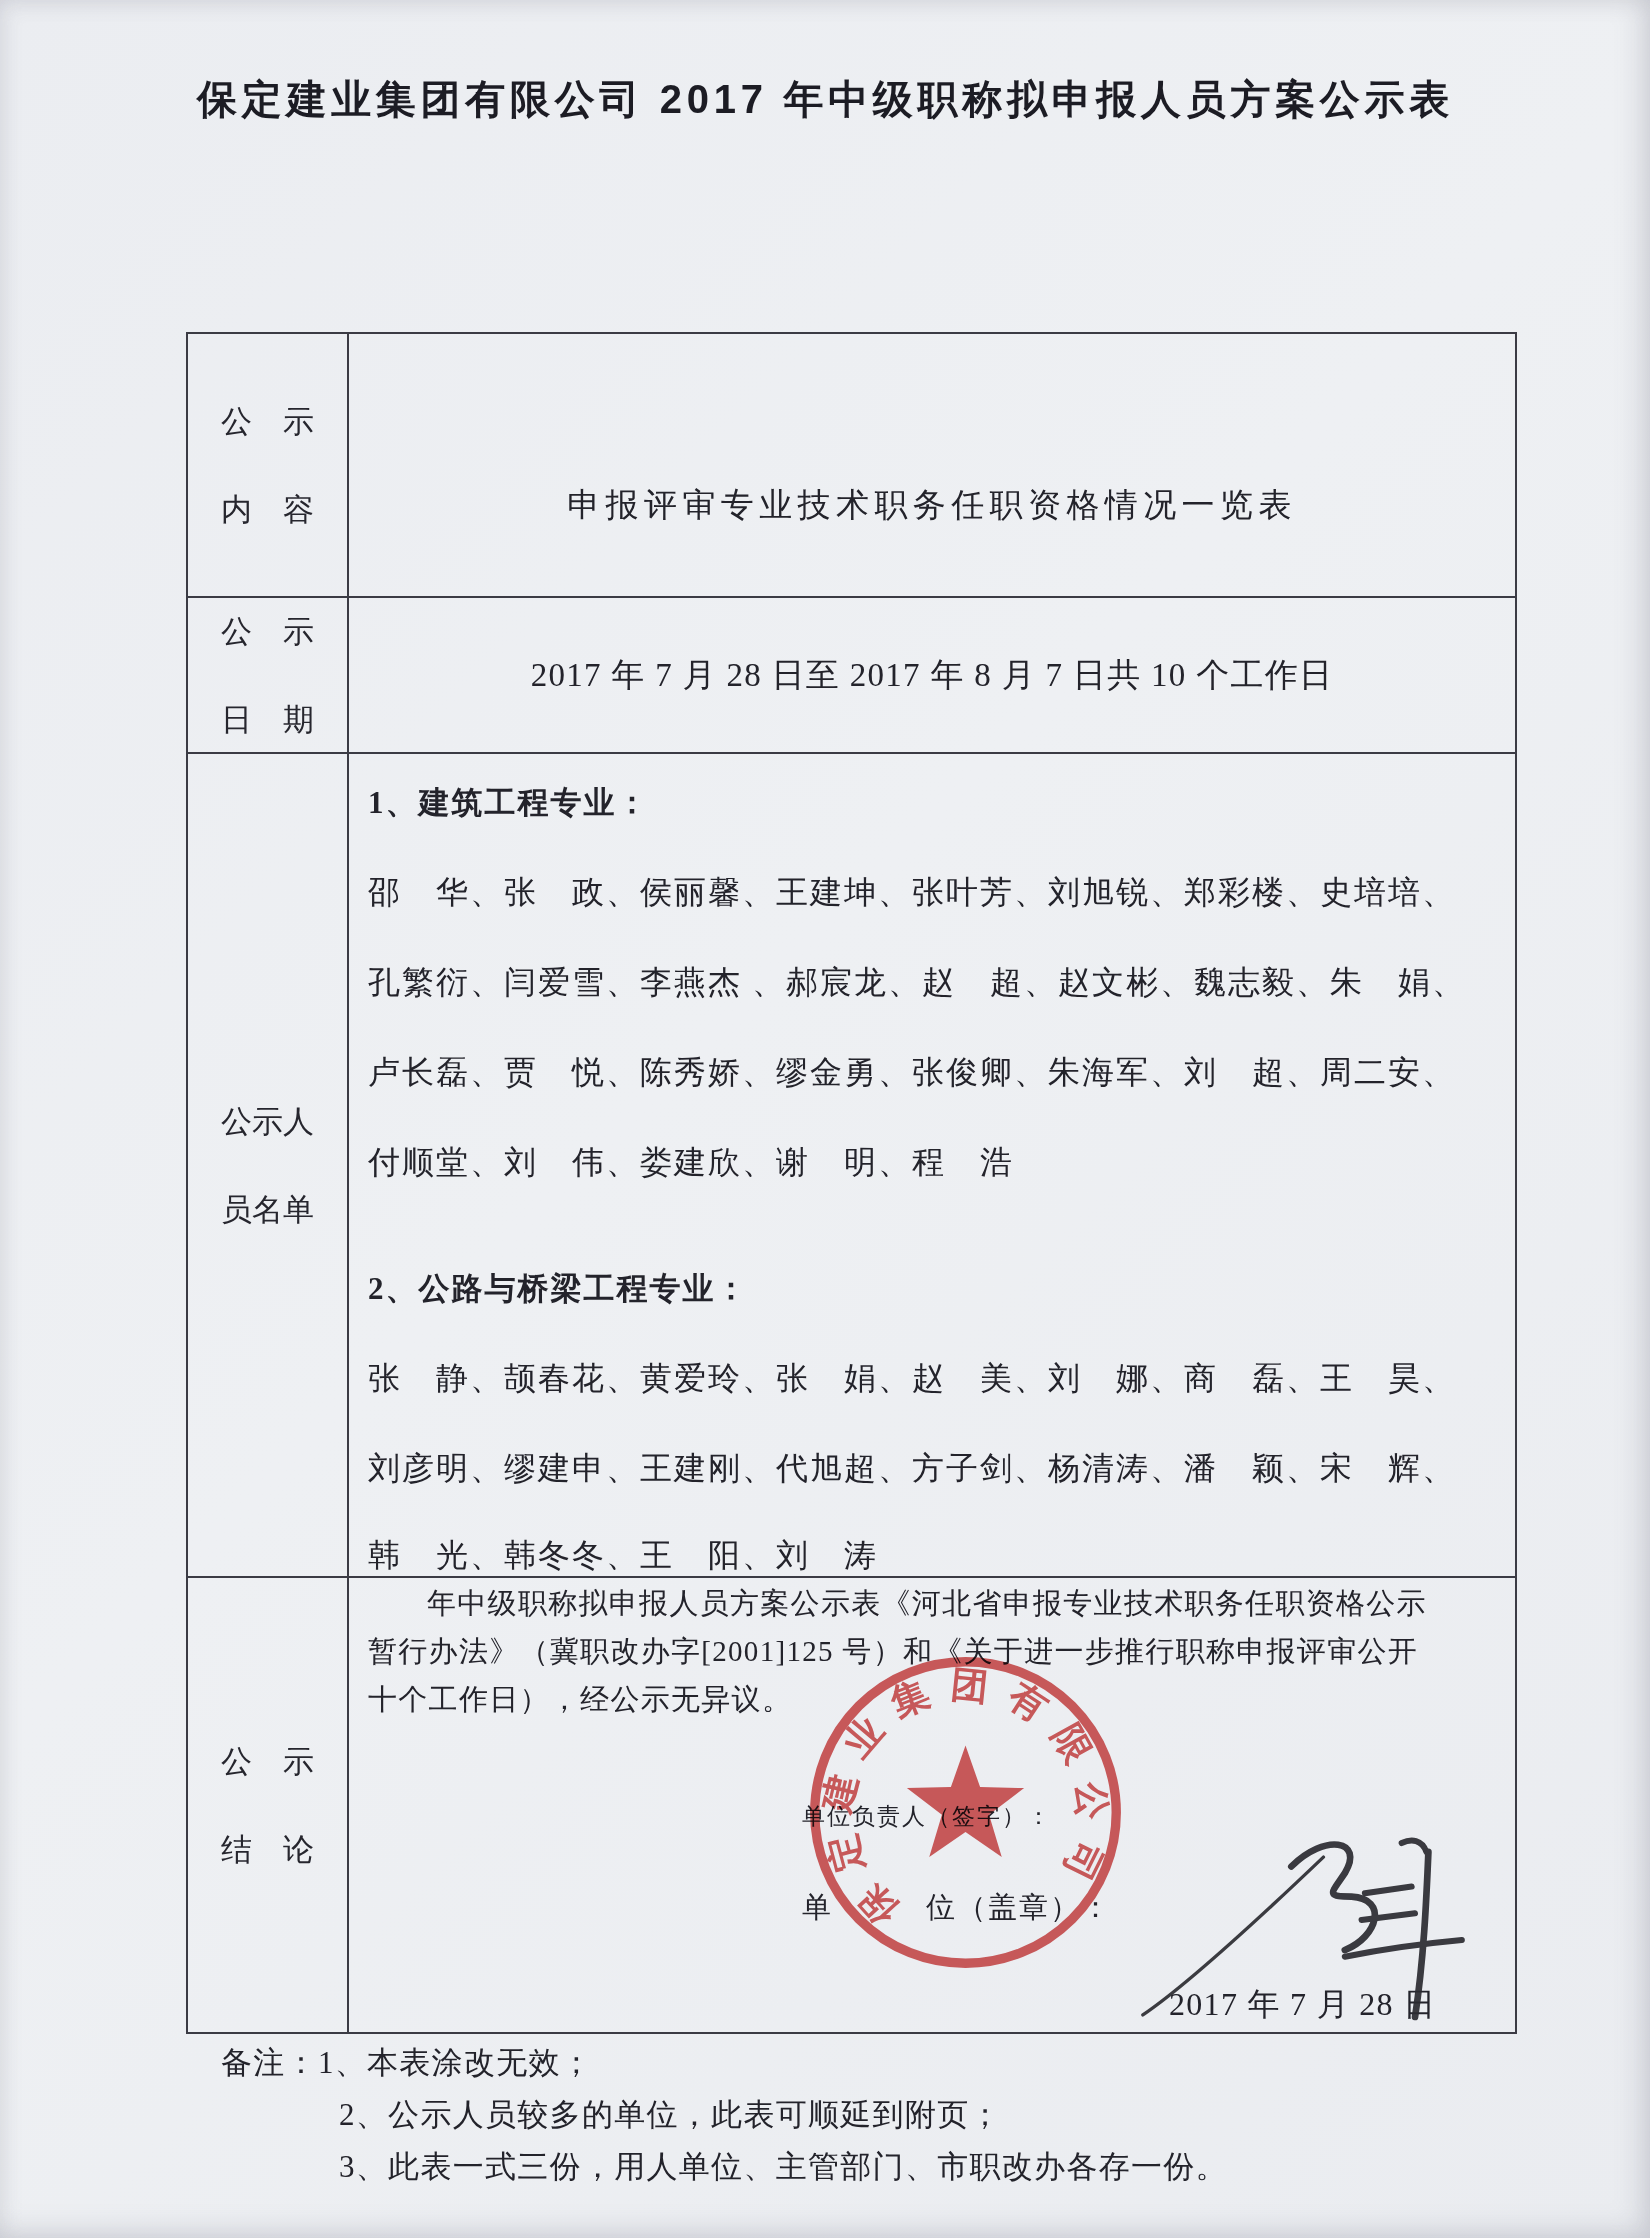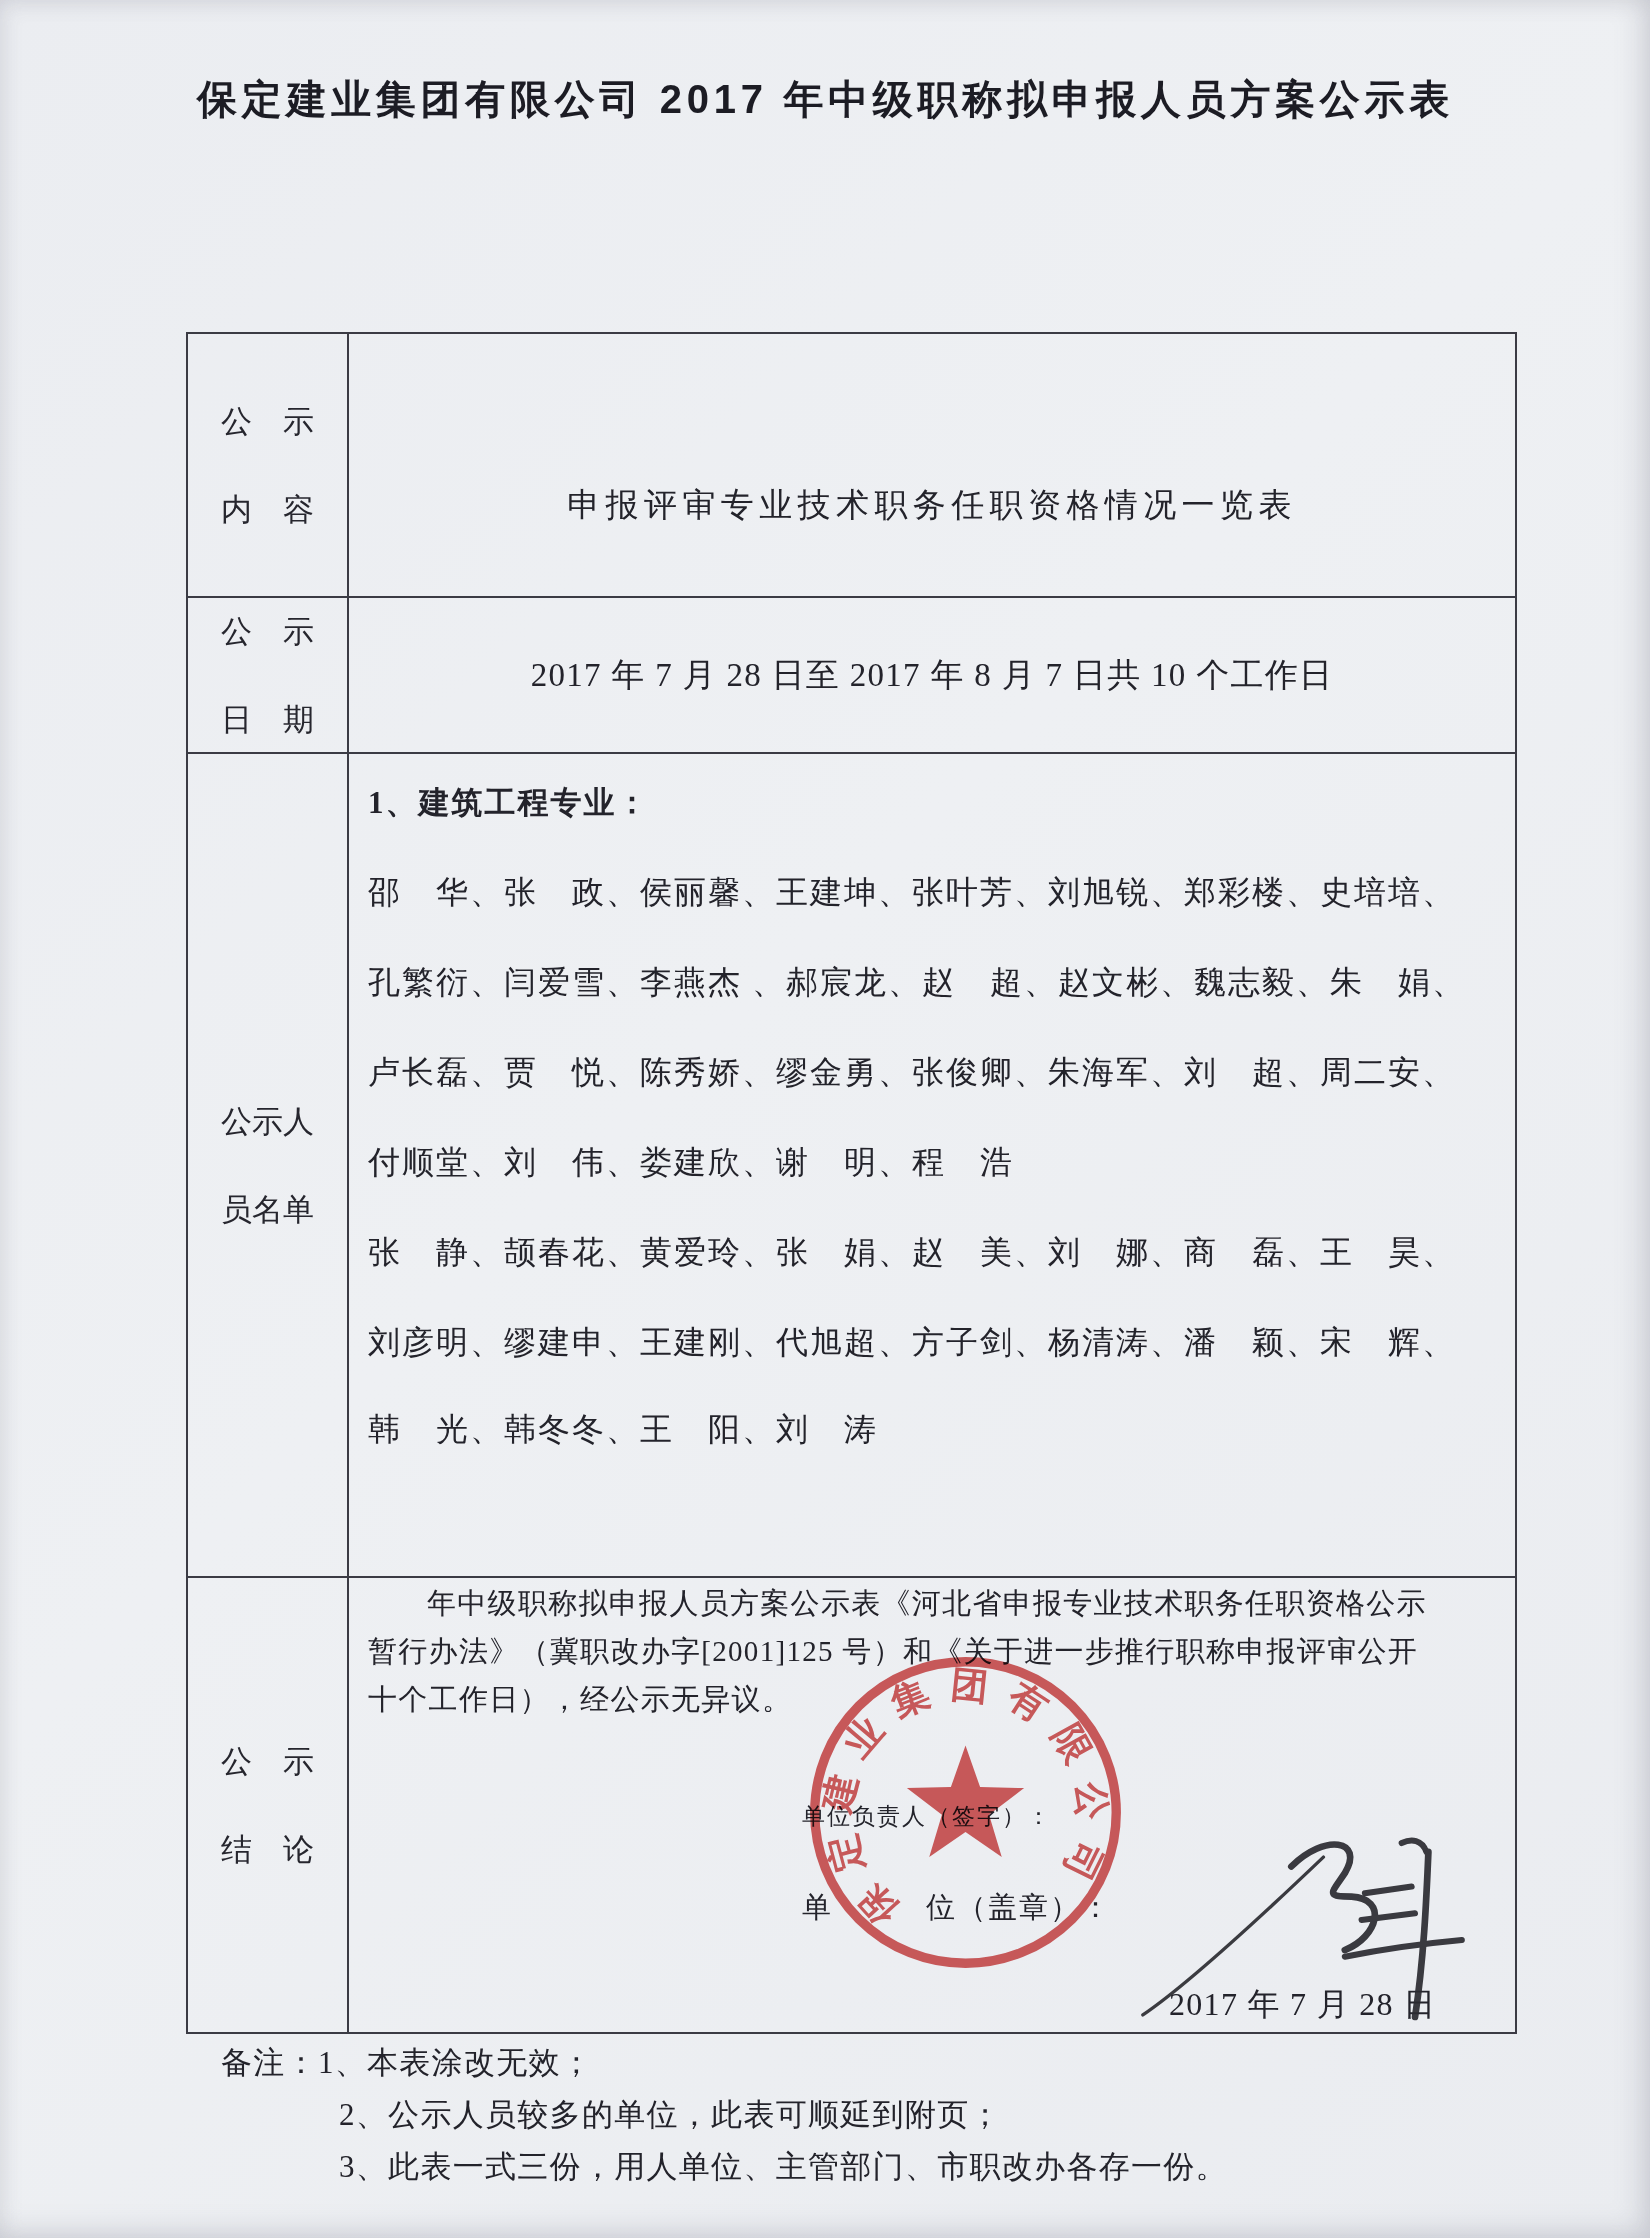--- a/index.html
+++ b/index.html
@@ -118,20 +118,21 @@
         <span>公示人</span>
         <span>员名单</span>
       </div>
       <div class="ccell">
         <div class="roster">
           <div class="roster-title">1、建筑工程专业：</div>
           <div class="roster-line">邵　华、张　政、侯丽馨、王建坤、张叶芳、刘旭锐、郑彩楼、史培培、</div>
           <div class="roster-line">孔繁衍、闫爱雪、李燕杰 、郝宸龙、赵　超、赵文彬、魏志毅、朱　娟、</div>
           <div class="roster-line">卢长磊、贾　悦、陈秀娇、缪金勇、张俊卿、朱海军、刘　超、周二安、</div>
           <div class="roster-line">付顺堂、刘　伟、娄建欣、谢　明、程　浩</div>
+          <div class="roster-title second">2、公路与桥梁工程专业：</div>
           <div class="roster-line">张　静、颉春花、黄爱玲、张　娟、赵　美、刘　娜、商　磊、王　昊、</div>
           <div class="roster-line">刘彦明、缪建申、王建刚、代旭超、方子剑、杨清涛、潘　颖、宋　辉、</div>
           <div class="roster-line last">韩　光、韩冬冬、王　阳、刘　涛</div>
         </div>
       </div>
     </div>
 
     <div class="trow">
       <div class="lcell">
         <span>公　示</span>

